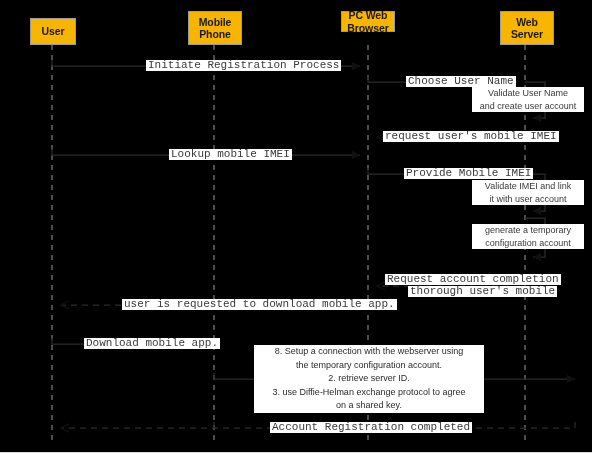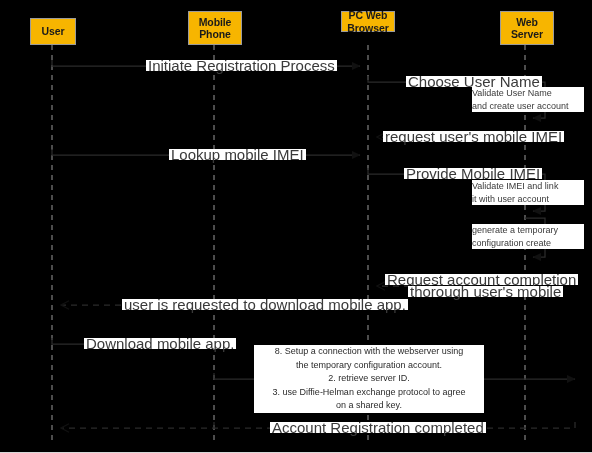--- a/index.html
+++ b/index.html
@@ -25,33 +25,35 @@
     display:flex;flex-direction:column;
     align-items:center;justify-content:center;
     font-size:10.5px;font-weight:bold;
     color:#1a1a1a;
     line-height:12.5px;
     letter-spacing:-0.1px;
     text-align:center;
   }
   .msg-label{
     position:absolute;
-    font-size:15px;
+    font-size:11px;
     color:#3a3a3a;
     white-space:nowrap;
     background:#ffffff;
     padding:0 2px;
     line-height:11px;
     text-align:right;
+    font-family:Liberation Mono, monospace;
   }
   .note-label{
     position:absolute;
     font-size:9px;
     color:#3a3a3a;
     line-height:12.5px;
+    text-align:center;
     background:#ffffff;
     white-space:nowrap;
   }
   .block-label{
     position:absolute;
     font-size:9px;
     color:#2b2b2b;
     line-height:13.5px;
     text-align:center;
     background:#ffffff;
@@ -181,21 +183,21 @@
     <div>and create user account</div>
   </div>
 
   <div class="note-label" style="left:472px;top:180px;width:112px;">
     <div>Validate IMEI and link</div>
     <div>it with user account</div>
   </div>
 
   <div class="note-label" style="left:472px;top:224px;width:112px;">
     <div>generate a temporary</div>
-    <div>configuration create</div>
+    <div>configuration account</div>
   </div>
 
   <div class="block-label" style="left:254px;top:345px;width:230px;">
     <div>8. Setup a connection with the webserver using</div>
     <div>the temporary configuration account.</div>
     <div>2. retrieve server ID.</div>
     <div>3. use Diffie-Helman exchange protocol to agree</div>
     <div>on a shared key.</div>
   </div>
 

